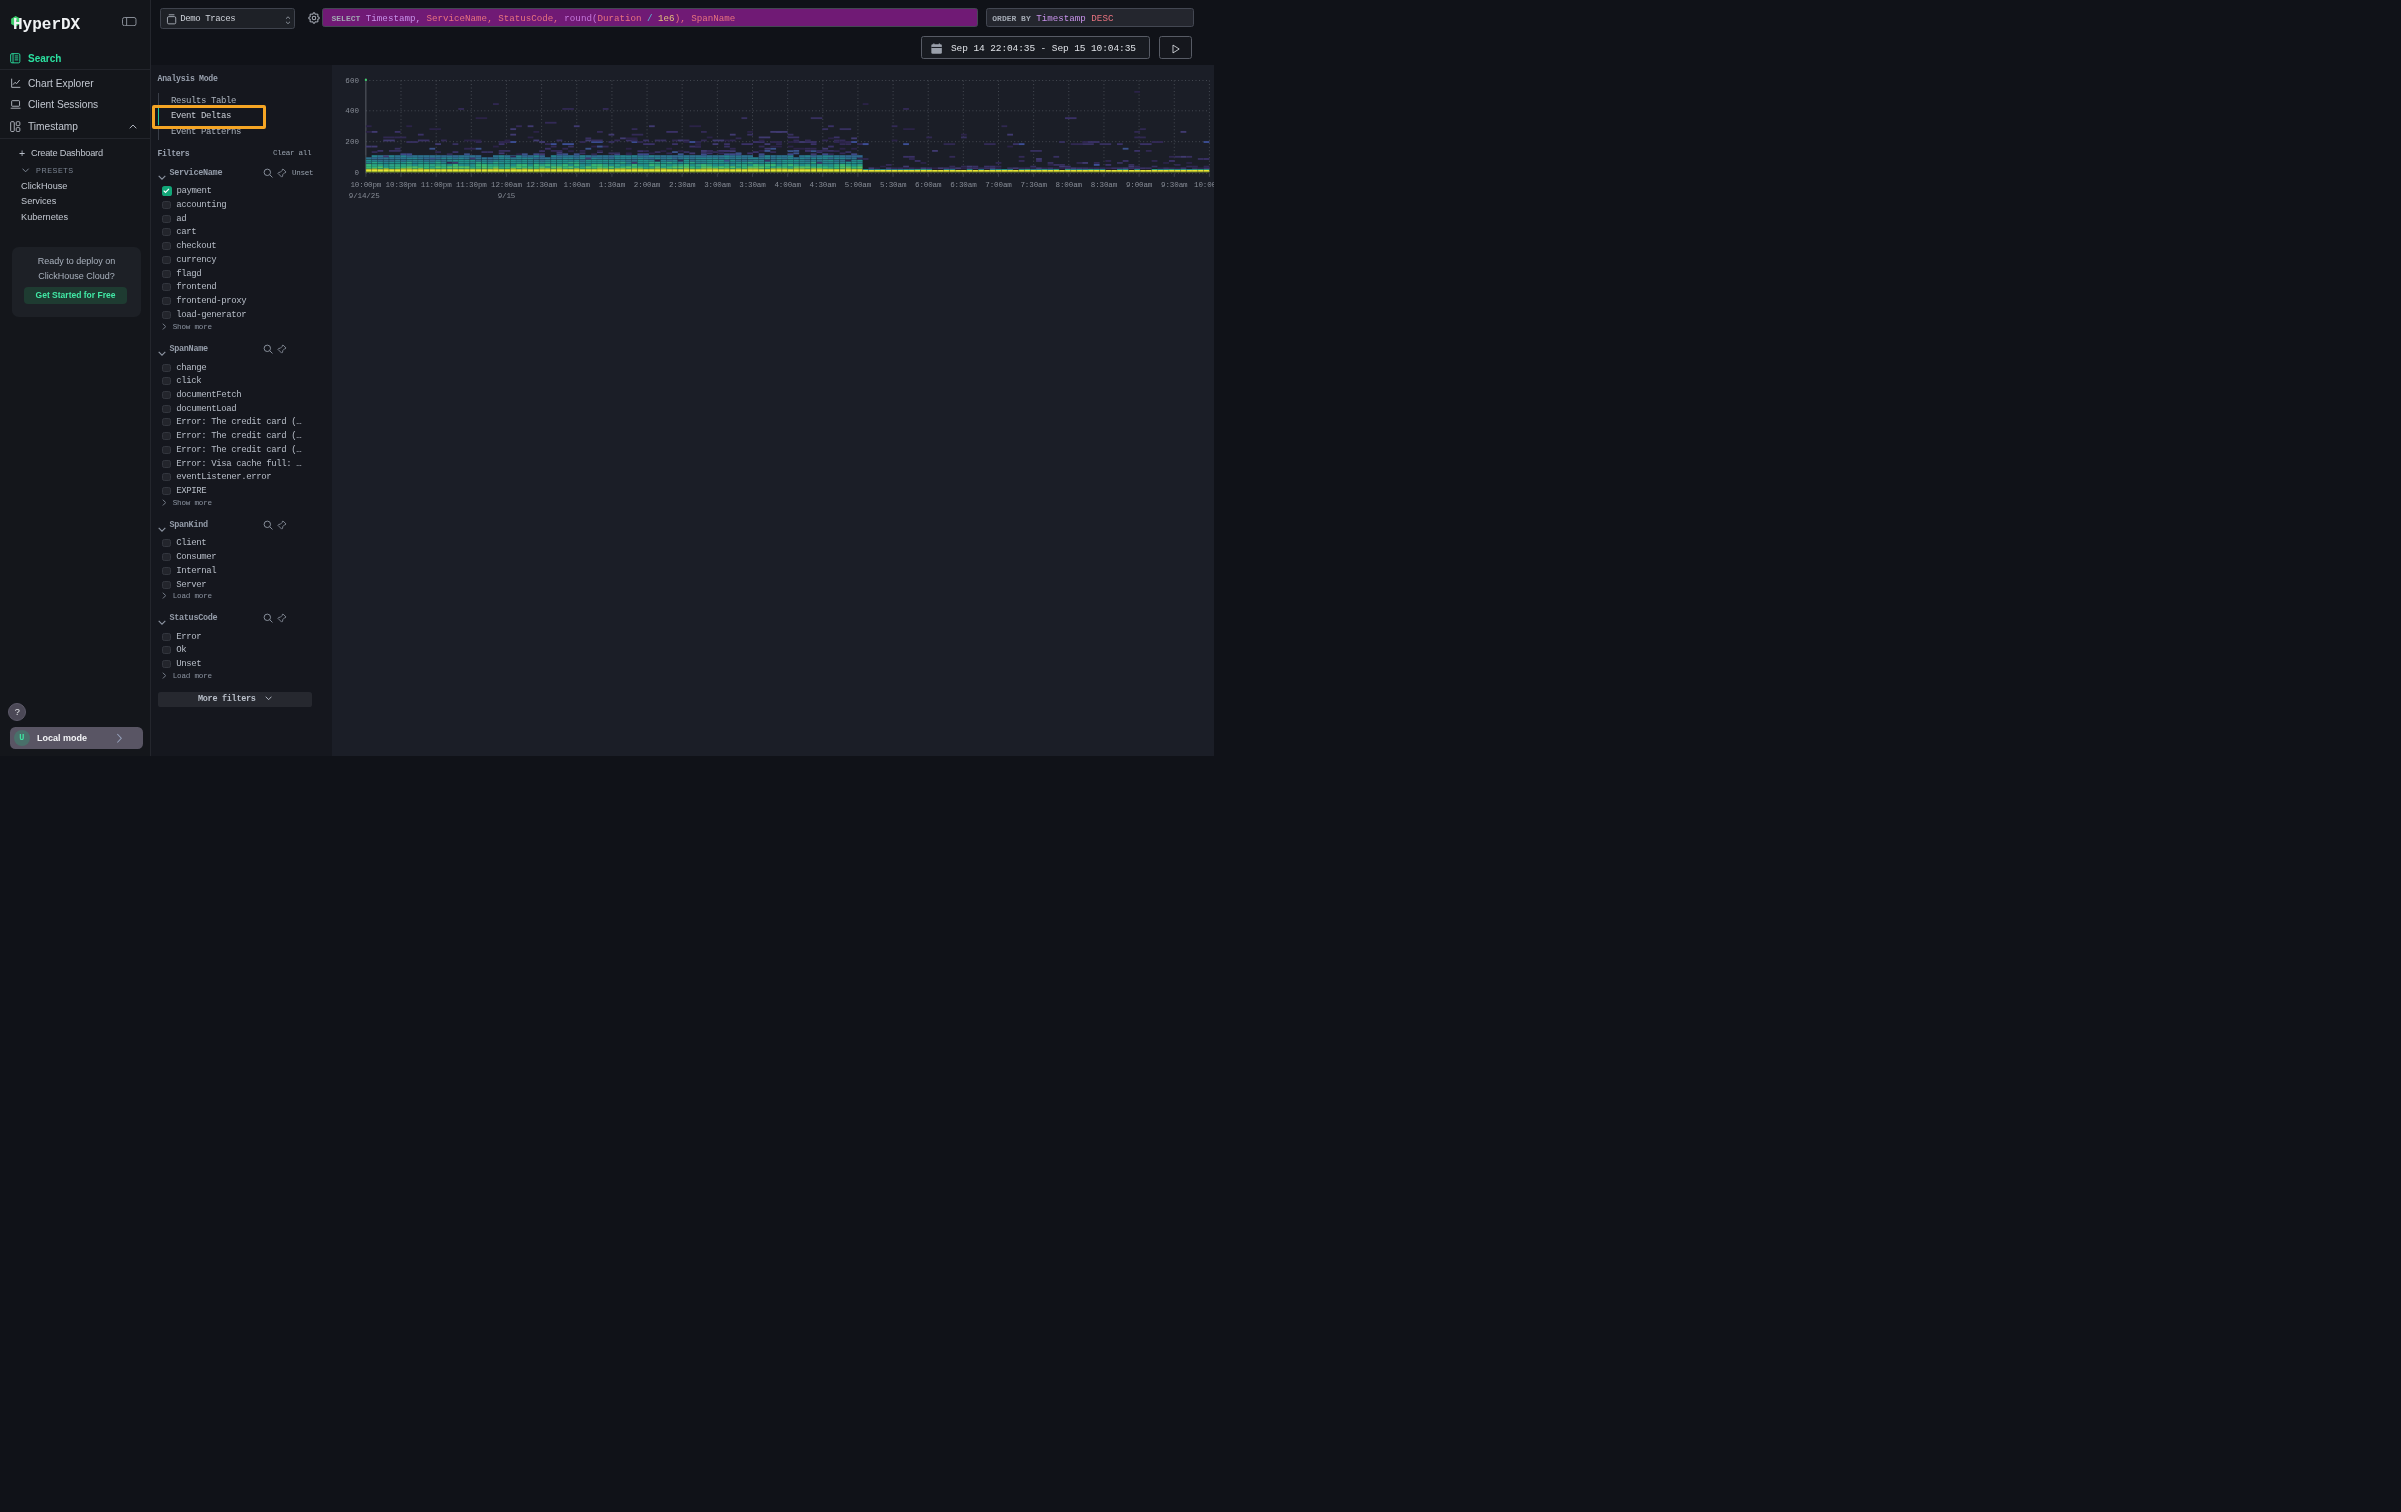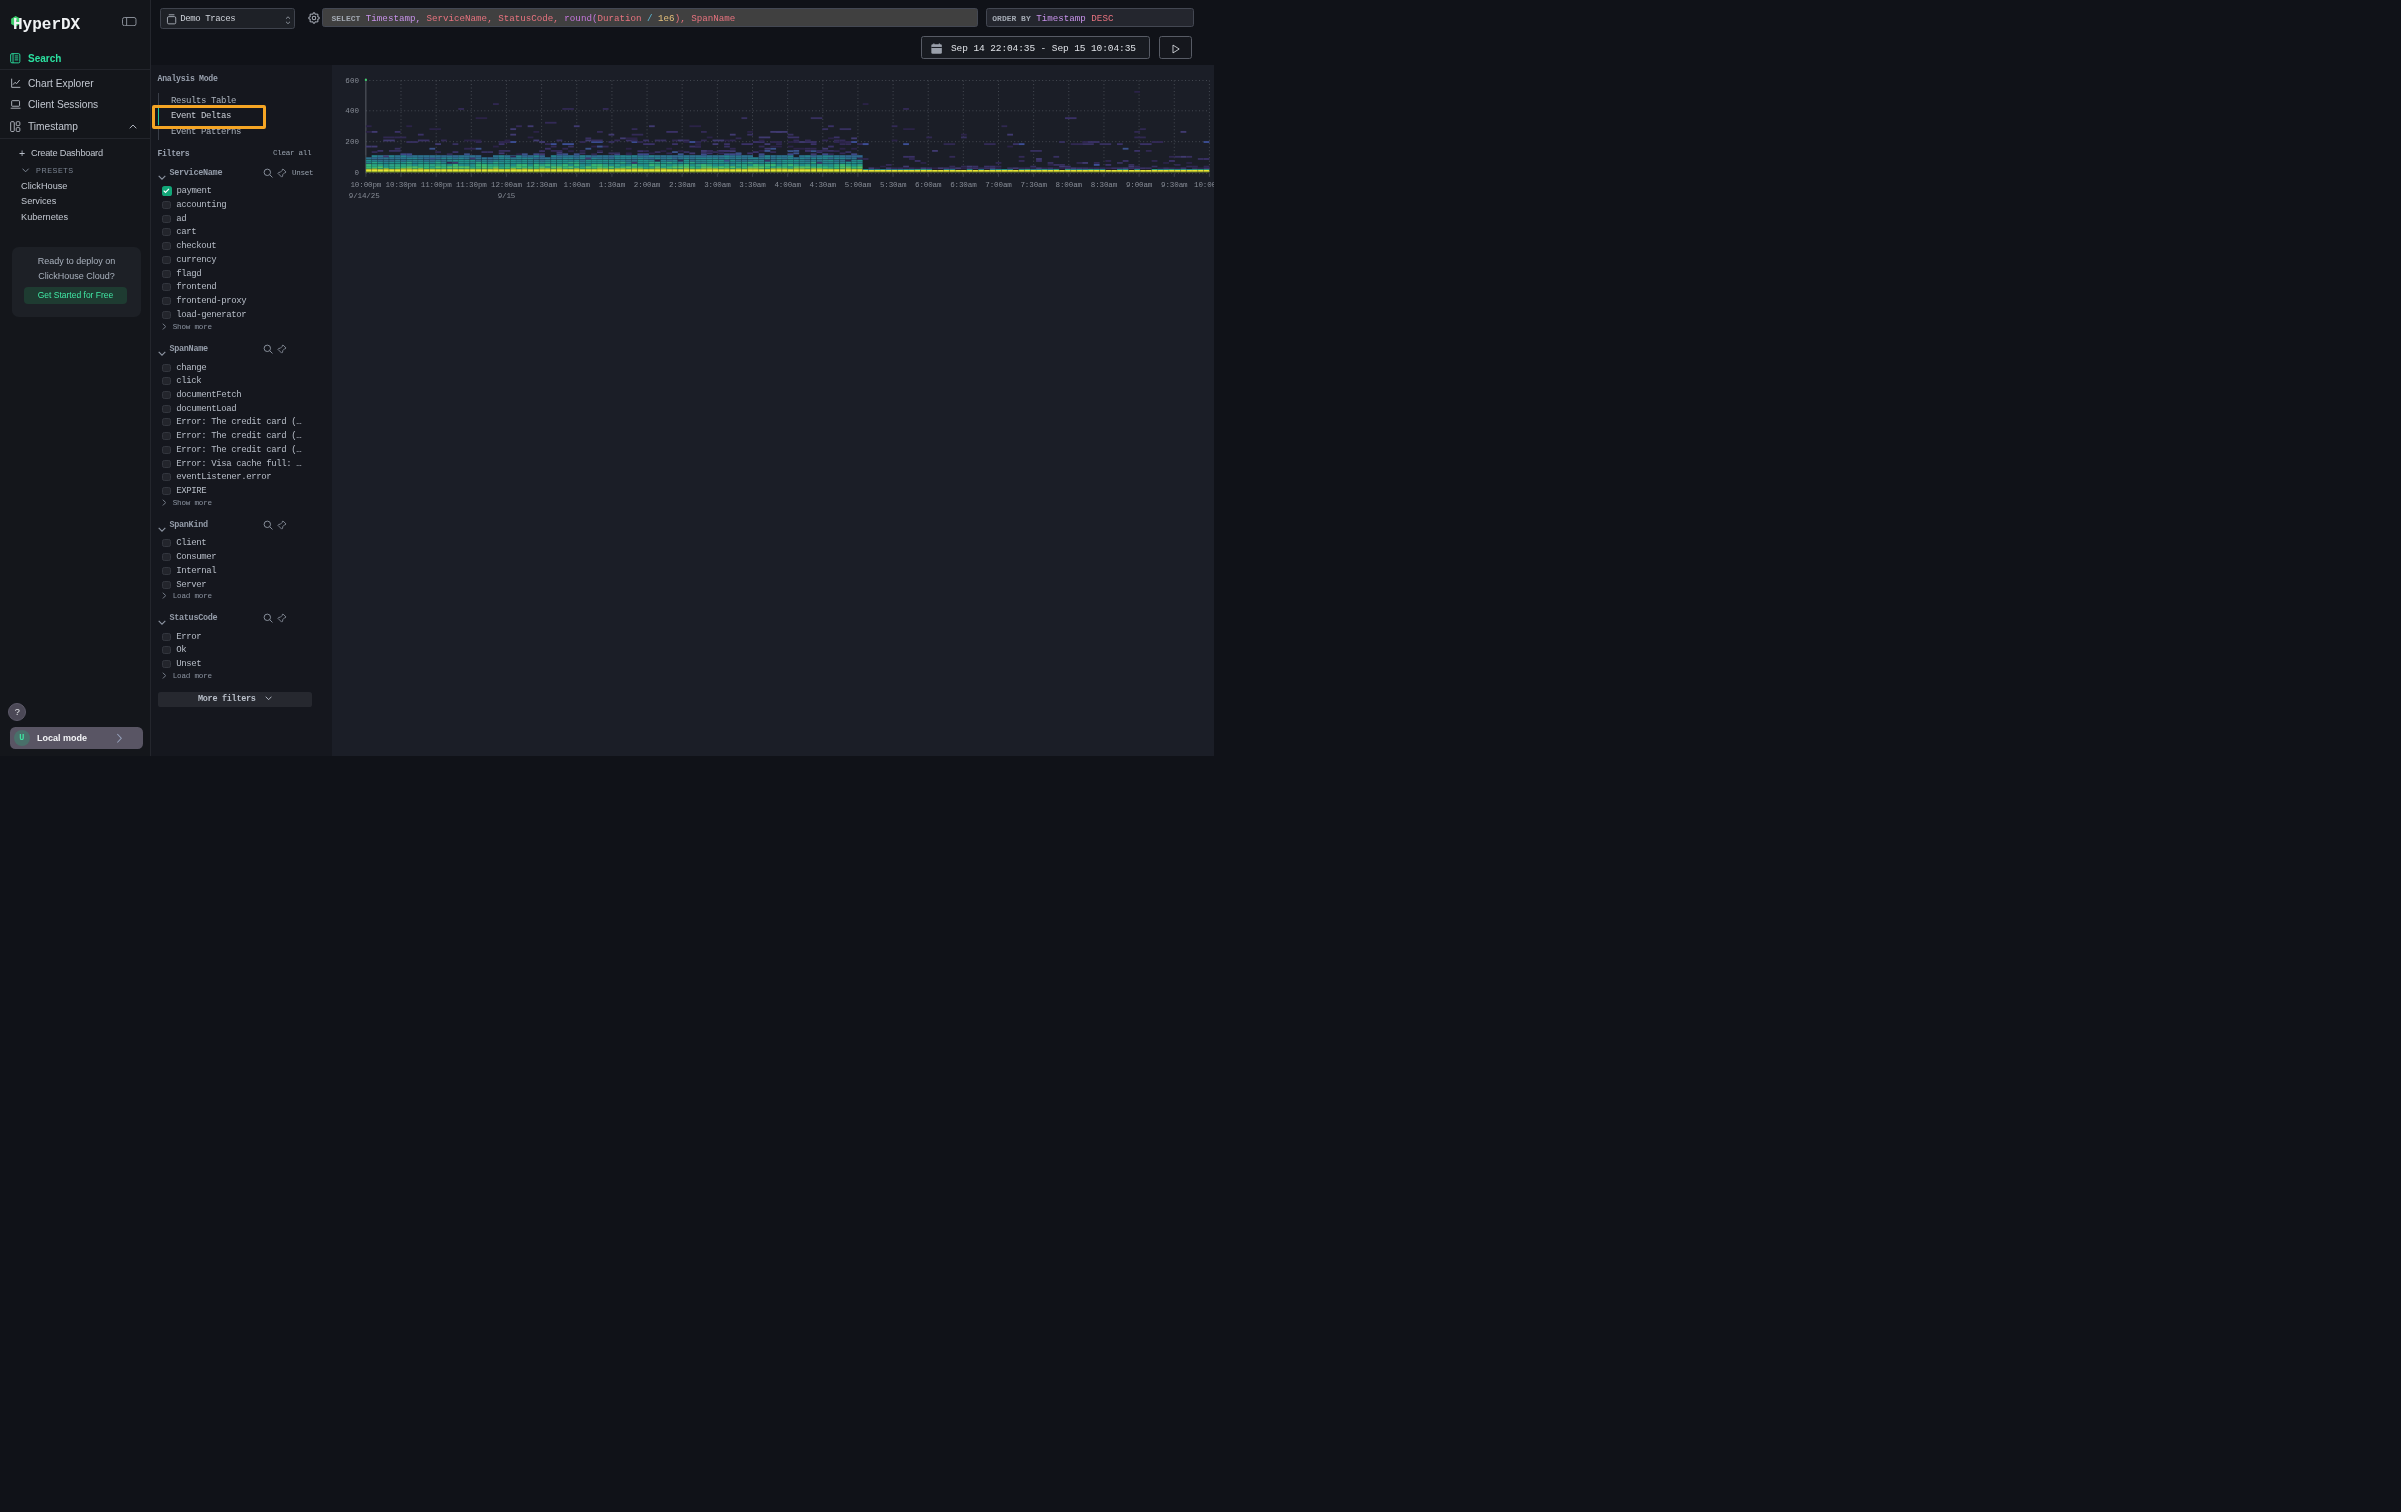--- a/index.html
+++ b/index.html
@@ -32,21 +32,21 @@
       <span class="abs lbl" style="left:19px;top:6.2px;color:#ced2d9;font-size:9px">Demo Traces</span>
       <svg class="abs" style="left:124px;top:6.6px" width="6" height="8.5" viewBox="0 0 9 13" fill="none" stroke="#9aa0aa" stroke-width="1.3">
 <path d="M1.4 4.2 L4.5 1.2 L7.6 4.2"></path>
         <path d="M1.4 8.8 L4.5 11.8 L7.6 8.8"></path>
 </svg>
 </div>
 <svg class="abs" style="left:156px;top:11.2px" width="14" height="14" viewBox="0 0 24 24" fill="none" stroke="#a6abb5" stroke-width="1.8" stroke-linecap="round" stroke-linejoin="round">
 <path d="M10.325 4.317c.426 -1.756 2.924 -1.756 3.35 0a1.724 1.724 0 0 0 2.573 1.066c1.543 -.94 3.31 .826 2.37 2.37a1.724 1.724 0 0 0 1.065 2.572c1.756 .426 1.756 2.924 0 3.35a1.724 1.724 0 0 0 -1.066 2.573c.94 1.543 -.826 3.31 -2.37 2.37a1.724 1.724 0 0 0 -2.572 1.065c-.426 1.756 -2.924 1.756 -3.35 0a1.724 1.724 0 0 0 -2.573 -1.066c-1.543 .94 -3.31 -.826 -2.37 -2.37a1.724 1.724 0 0 0 -1.065 -2.572c-1.756 -.426 -1.756 -2.924 0 -3.35a1.724 1.724 0 0 0 1.066 -2.573c-.94 -1.543 .826 -3.31 2.37 -2.37c1 .608 2.296 .07 2.572 -1.065z"></path>
 <circle cx="12" cy="12" r="3"></circle>
 </svg>
-<div class="box" style="left:171px;top:8px;width:656px;height:19.4px;background:#404040;border-color:#434752">
+<div class="box" style="left:171px;top:8px;width:656px;height:19.4px;background:#701a75;border-color:#434752">
 <div class="abs" style="left:8.5px;top:5.3px;white-space:nowrap"><span style="color:#a2a8b2;font-weight:bold;font-size:8px">SELECT</span> <span style="color:#c792ea">Timestamp,</span> <span style="color:#e8737f">ServiceName,</span> <span style="color:#e8737f">StatusCode,</span> <span style="color:#c678dd">round(</span><span style="color:#e8737f">Duration</span> <span style="color:#5bb8d4">/</span> <span style="color:#e5c07b">1e6</span><span style="color:#e8737f">),</span> <span style="color:#e8737f">SpanName</span></div>
 </div>
 <div class="box" style="left:835px;top:8px;width:208px;height:19.4px;background:#24262e;border-color:#434752">
 <div class="abs" style="left:5.3px;top:5.3px;white-space:nowrap"><span style="color:#a2a8b2;font-weight:bold;font-size:8px">ORDER BY</span> <span style="color:#c792ea">Timestamp</span> <span style="color:#e8737f">DESC</span></div>
 </div>
 <div class="box" style="left:770px;top:36px;width:229px;height:23px;background:#181b21;border-color:#575b65">
 <svg class="abs" style="left:9.2px;top:6px" width="11.2" height="11.2" viewBox="0 0 17 17">
 <rect x="0.5" y="2" width="16" height="14.5" rx="2" fill="#9aa0ab"></rect>
 <rect x="0.5" y="6" width="16" height="1.6" fill="#1b1e25"></rect>
 <rect x="3.5" y="0.5" width="1.8" height="3.4" rx="0.9" fill="#9aa0ab"></rect>
@@ -1881,21 +1881,21 @@
 <svg class="abs" style="left:22.4px;top:168px" width="7.2" height="4.6" viewBox="0 0 11 7" fill="none" stroke="#7e8795" stroke-width="1.5">
 <path d="M0.8 1 L5.5 5.8 L10.2 1"></path>
     </svg>
 <div class="nav" style="left:36px;top:166px;color:#7e8795;font-size:7.2px;letter-spacing:0.6px">PRESETS</div>
 <div class="nav" style="left:21px;top:181px;font-size:9.2px">ClickHouse</div>
 <div class="nav" style="left:21px;top:196px;font-size:9.2px">Services</div>
 <div class="nav" style="left:21px;top:212px;font-size:9.2px">Kubernetes</div>
 
 <div class="abs" style="left:12px;top:247px;width:129px;height:70px;background:#1d2026;border-radius:6.6px"></div>
 <div class="abs sans" style="left:12px;top:254px;width:129px;text-align:center;font-size:9px;color:#a9b1bd;line-height:15px">Ready to deploy on<br>ClickHouse Cloud?</div>
-<div class="abs sans" style="left:24px;top:287px;width:103px;height:17.4px;background:#1e3b31;border-radius:4px;color:#41e8a5;font-weight:normal;font-size:8.5px;text-align:center;line-height:17.4px">Get Started for Free</div>
+<div class="abs sans" style="left:24px;top:287px;width:103px;height:17.4px;background:#1e3b31;border-radius:4px;color:#41e8a5;font-weight:bold;font-size:8.5px;text-align:center;line-height:17.4px">Get Started for Free</div>
 
 <div class="abs" style="left:8.2px;top:703px;width:18px;height:18px;border-radius:50%;background:#4b4856;border:0.7px solid #5c5969;color:#e7e9ec;font-family:'Liberation Sans',sans-serif;font-size:9.2px;text-align:center;line-height:16.4px">?</div>
 <div class="abs" style="left:10px;top:727px;width:133px;height:22px;background:#595564;border-radius:5.3px"></div>
 <div class="abs" style="left:13.5px;top:730px;width:16.4px;height:16.4px;border-radius:50%;background:#49706a;color:#3fe3a0;font-weight:bold;font-size:8.5px;text-align:center;line-height:16.4px">U</div>
 <div class="abs sans" style="left:37px;top:733px;font-size:9px;font-weight:bold;color:#f4f5f7">Local mode</div>
 <svg class="abs" style="left:116px;top:733px" width="6.6" height="10.5" viewBox="0 0 10 16" fill="none" stroke="#96a2bc" stroke-width="1.6">
       <path d="M2 1.5 L8 8 L2 14.5"></path>
     </svg>
 </aside>
 

